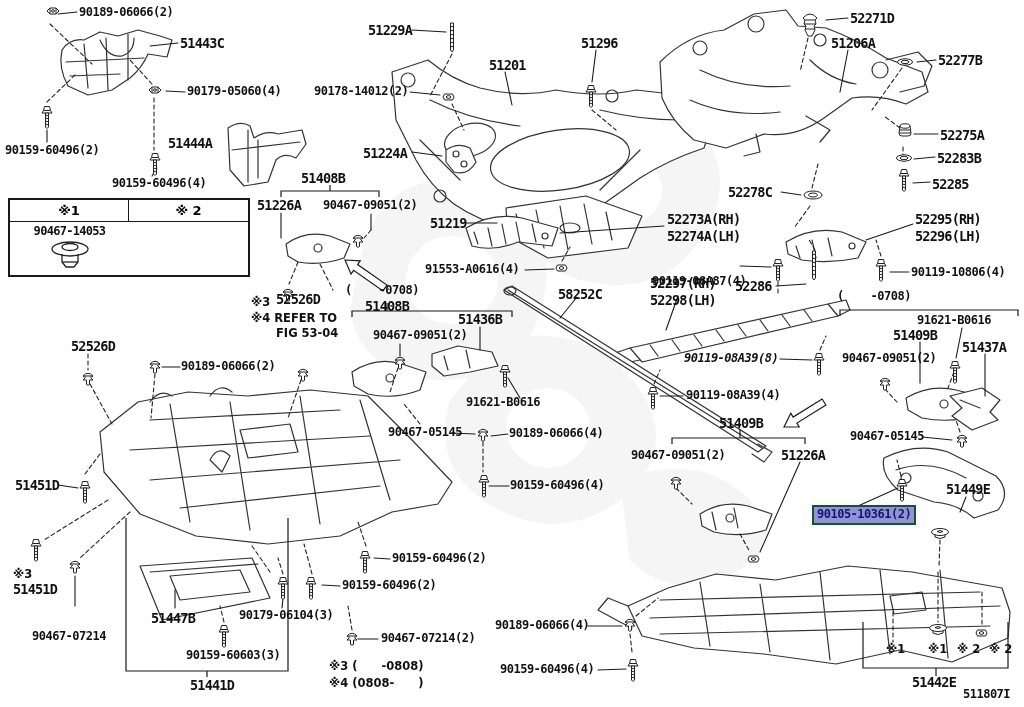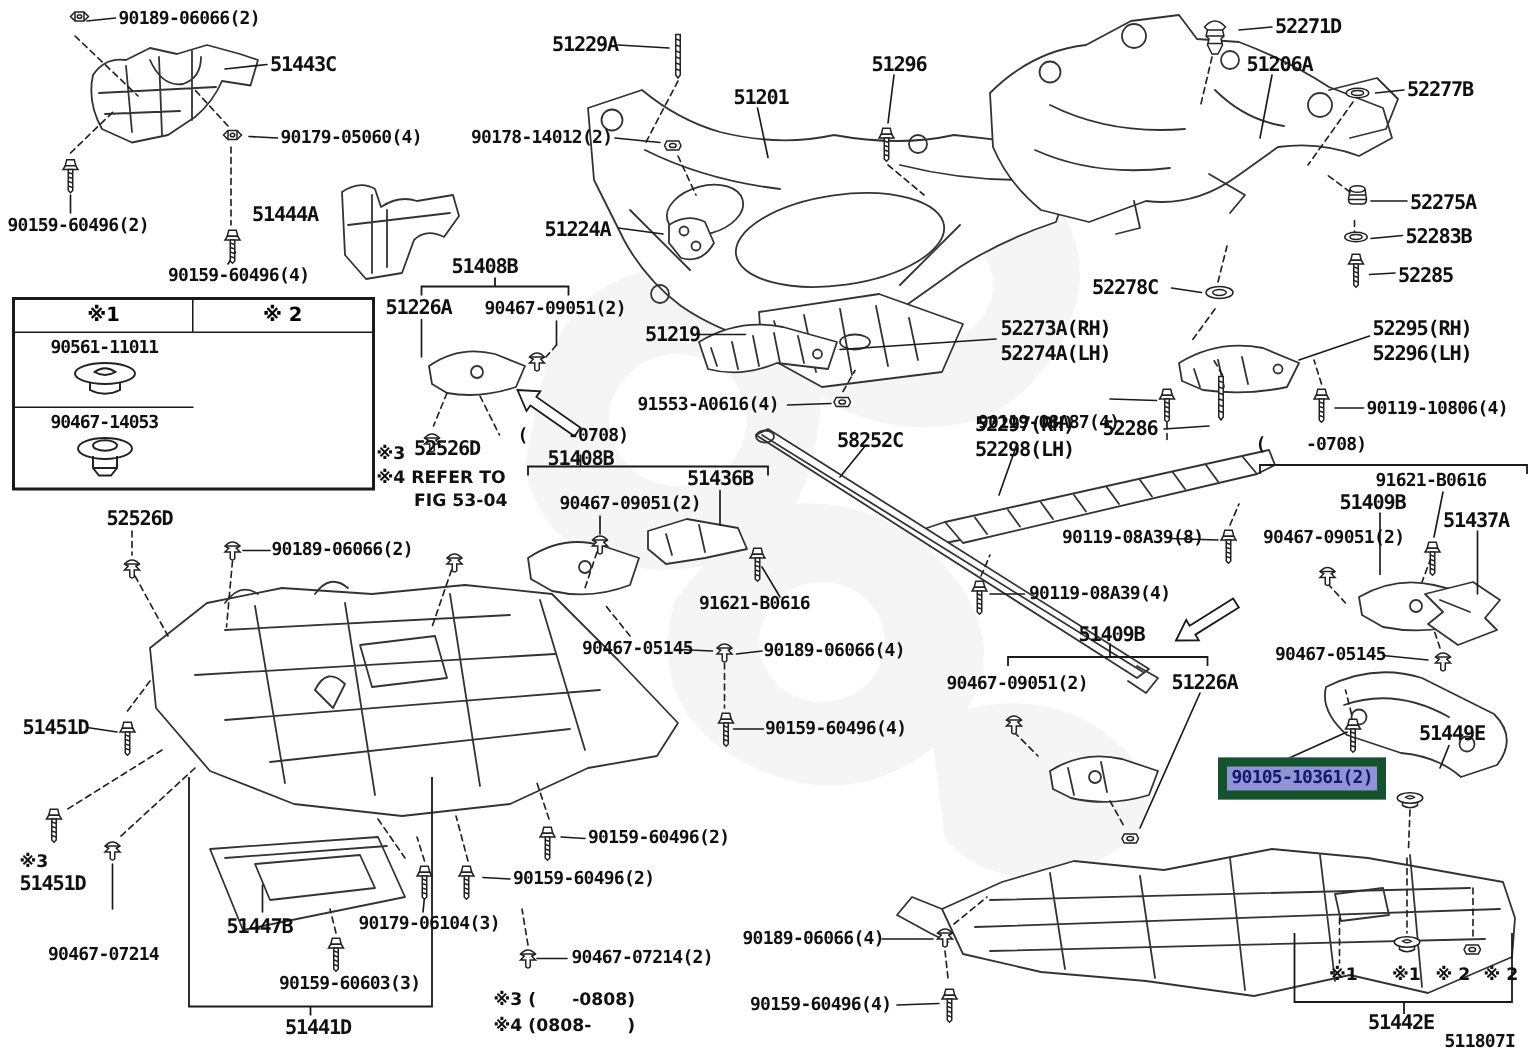--- a/index.html
+++ b/index.html
@@ -4,21 +4,21 @@
 <style>
   html,body{margin:0;padding:0;background:#fff;}
   #stage{position:relative;width:1024px;height:707px;background:#fff;overflow:hidden;
          font-family:"DejaVu Sans Mono","Liberation Mono",monospace;}
   #art{position:absolute;left:0;top:0;}
   #label-layer{position:absolute;left:0;top:0;width:1024px;height:707px;border-radius:18px;}
   .lbl{position:absolute;font:700 12px/1.15 "DejaVu Sans Mono","Liberation Mono",monospace;
        letter-spacing:-0.5px;color:#101010;white-space:pre;}
   .lbl.big{font-size:13.5px;letter-spacing:-0.8px;}
   .lbl.note{font-family:"DejaVu Sans","Liberation Sans",sans-serif;font-size:11.5px;letter-spacing:0;}
-  .lbl.hl{background:#8e94d6;color:#14166e;padding:1px 3px;border:6px solid #14532d;}
+  .lbl.hl{background:#8e94d6;color:#14166e;padding:1px 3px;border:2px solid #14532d;}
   .tablebox{position:absolute;left:8px;top:198px;width:238px;background:#fff;
             border:2px solid #1a1a1a;}
   .trow{display:grid;grid-template-columns:1fr 1fr;}
   .tcell{border-right:1.5px solid #1a1a1a;border-bottom:1.5px solid #1a1a1a;
          display:flex;flex-direction:column;align-items:center;justify-content:flex-start;
          padding:2px 0 3px 0;}
   .trow .tcell:last-child{border-right:none;}
   .trow:last-child .tcell{border-bottom:none;}
   .thead .tcell{font-family:"DejaVu Sans","Liberation Sans",sans-serif;
                 font-weight:700;font-size:13px;padding:3px 0;}
@@ -337,21 +337,21 @@
       <div class="lbl big" style="left: 893px; top: 328px;">51409B</div>
       <div class="lbl note" style="left: 251px; top: 296px;">※3</div>
       <div class="lbl big" style="left: 276px; top: 292px;">52526D</div>
       <div class="lbl note" style="left: 251px; top: 312px;">※4 REFER TO</div>
       <div class="lbl note" style="left: 276px; top: 327px;">FIG 53-04</div>
       <div class="lbl big" style="left: 962px; top: 340px;">51437A</div>
       <div class="lbl big" style="left: 71px; top: 339px;">52526D</div>
       <div class="lbl" style="left: 373px; top: 329px;">90467-09051(2)</div>
       <div class="lbl big" style="left: 458px; top: 312px; text-align: center;">51436B</div>
       <div class="lbl" style="left: 842px; top: 352px;">90467-09051(2)</div>
-      <div class="lbl" style="left: 708px; top: 352px;">90119-08A39(8)</div>
+      <div class="lbl" style="left: 684px; top: 352px; font-style: italic;">90119-08A39(8)</div>
       <div class="lbl" style="left: 181px; top: 360px;">90189-06066(2)</div>
       <div class="lbl" style="left: 686px; top: 389px;">90119-08A39(4)</div>
       <div class="lbl" style="left: 466px; top: 396px;">91621-B0616</div>
       <div class="lbl big" style="left: 719px; top: 416px;">51409B</div>
       <div class="lbl" style="left: 388px; top: 426px;">90467-05145</div>
       <div class="lbl" style="left: 509px; top: 427px;">90189-06066(4)</div>
       <div class="lbl" style="left: 850px; top: 430px;">90467-05145</div>
       <div class="lbl big" style="left: 781px; top: 448px;">51226A</div>
       <div class="lbl" style="left: 631px; top: 449px;">90467-09051(2)</div>
       <div class="lbl" style="left: 510px; top: 479px;">90159-60496(4)</div>
@@ -379,30 +379,20 @@
       <div class="lbl big" style="left: 912px; top: 675px;">51442E</div>
       <div class="lbl" style="left: 963px; top: 688px;">511807I</div>
     </div>
 
 <div class="tablebox">
   <div class="trow thead">
     <div class="tcell">※1</div>
     <div class="tcell">※ 2</div>
   </div>
   <div class="trow">
-    <div class="tcell">
-      <span class="pn">90561-11011</span>
-      <svg class="ticon" width="46" height="28" viewBox="0 0 46 28">
-        <g stroke="#222" stroke-width="1.3" fill="#fff">
-          <ellipse cx="23" cy="9" rx="20" ry="7"></ellipse>
-          <path d="M16,8 Q23,3 30,8 Q23,12 16,8 Z" fill="none"></path>
-          <path d="M13,15 L13,20 Q23,25 33,20 L33,15" fill="none"></path>
-        </g>
-      </svg>
-    </div>
   </div>
   <div class="trow">
     <div class="tcell">
       <span class="pn">90467-14053</span>
       <svg class="ticon" width="46" height="32" viewBox="0 0 46 32">
         <g stroke="#222" stroke-width="1.3" fill="#fff">
           <ellipse cx="23" cy="9" rx="18" ry="7"></ellipse>
           <ellipse cx="23" cy="7" rx="8" ry="3.5"></ellipse>
           <path d="M15,14 L15,22 L19,27 L27,27 L31,22 L31,14" fill="none"></path>
           <path d="M15,22 L31,22" fill="none"></path>

